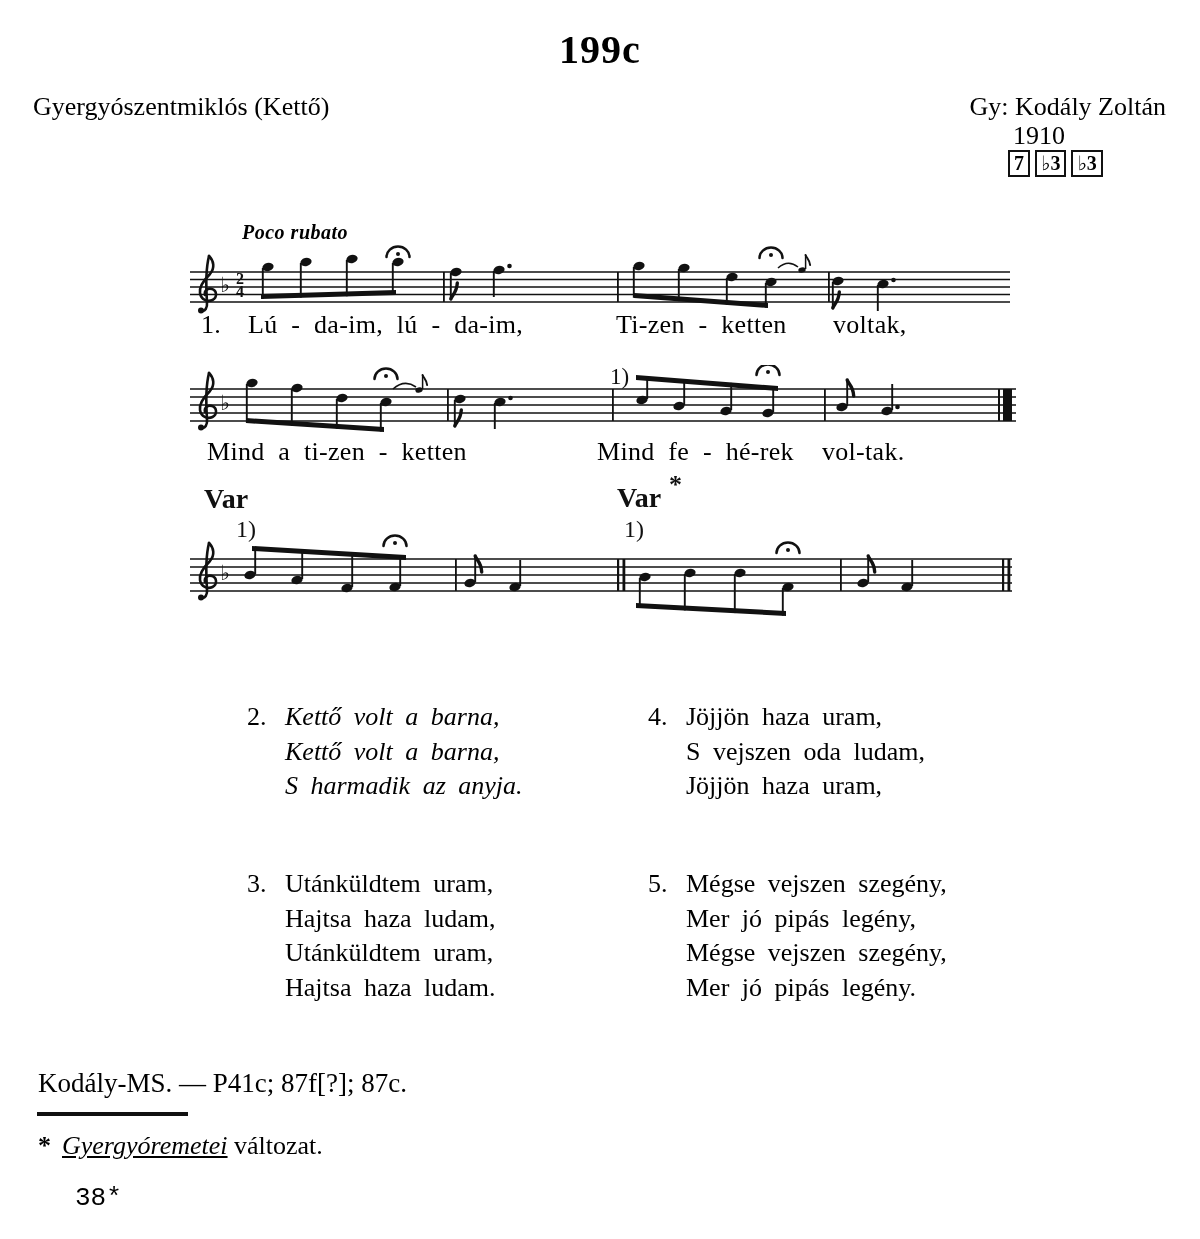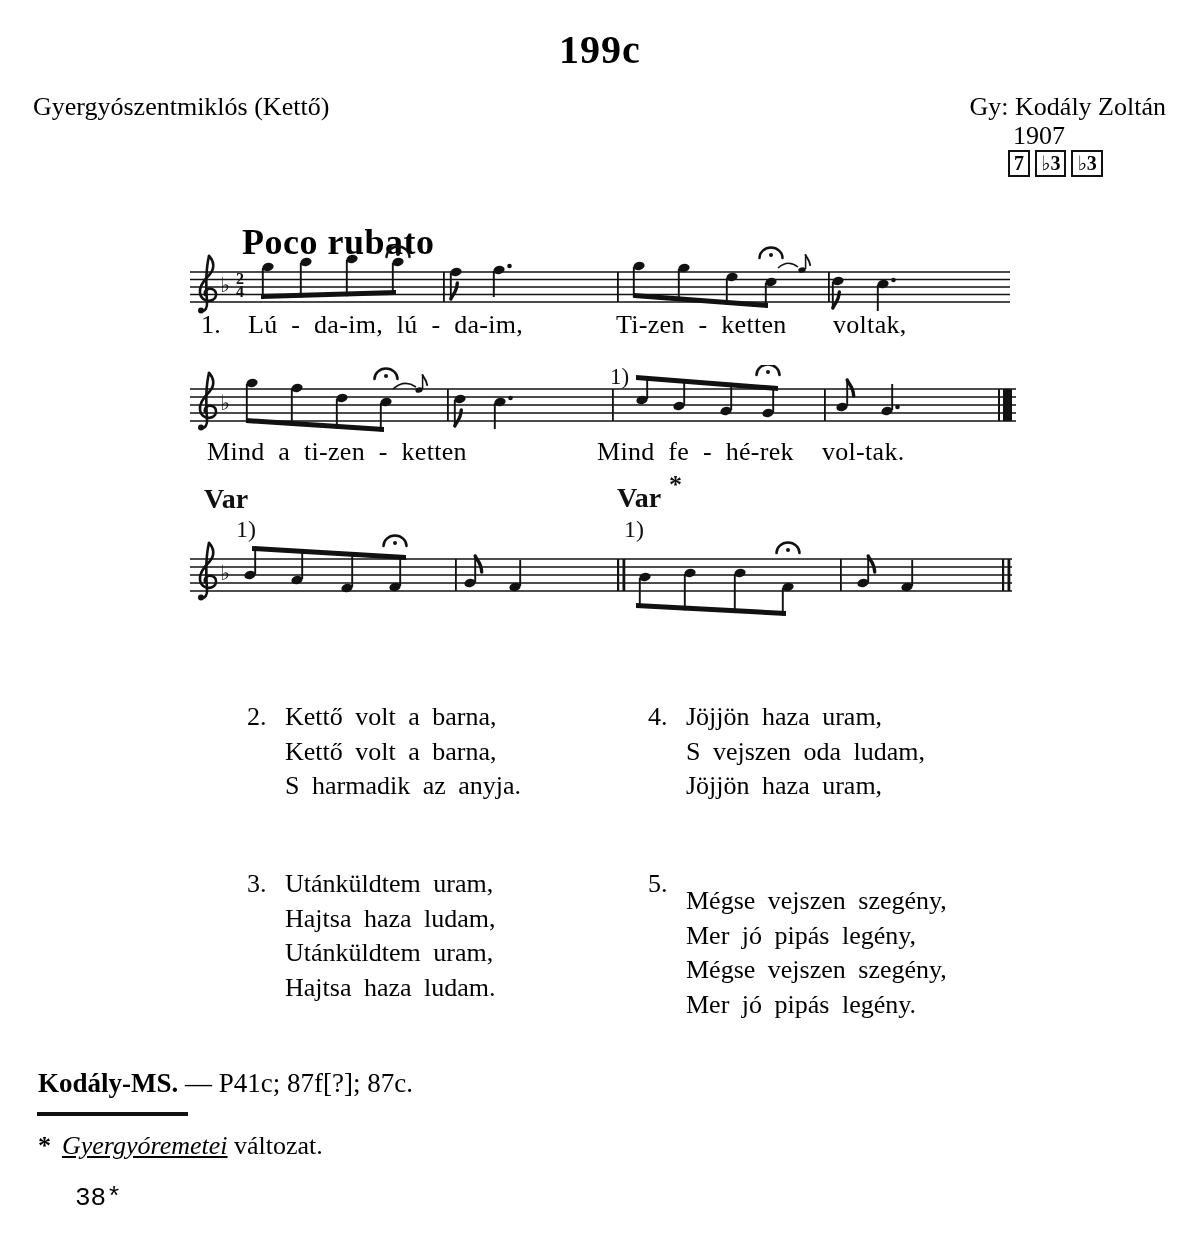--- a/index.html
+++ b/index.html
@@ -6,82 +6,82 @@
   .page{position:relative;width:1200px;height:1239px;background:#ffffff;
         font-family:"Liberation Serif",serif;color:#000000;overflow:hidden;}
   .abs{position:absolute;}
   .title{left:0;right:0;top:26px;text-align:center;font-size:40px;font-weight:bold;letter-spacing:1px;}
   .locality{left:33px;top:92px;font-size:26px;}
   .collector{right:34px;top:92px;font-size:26px;}
   .year{left:1013px;top:121px;font-size:26px;}
   .cadences{left:1008px;top:150px;display:flex;gap:5px;}
   .cadbox{display:inline-block;border:2.5px solid #111;padding:0 4px;line-height:23px;height:23px;
           font-size:20px;font-weight:bold;font-family:"Liberation Serif","DejaVu Sans",serif;}
-  .tempo{left:242px;top:221px;font-size:36px;font-weight:bold;letter-spacing:0.5px;}
+  .tempo{left:242px;top:221px;font-size:20px;font-weight:bold;letter-spacing:0.5px;font-style:italic;}
   .lyric{position:absolute;font-size:26px;word-spacing:7px;letter-spacing:0.3px;white-space:pre;}
   .verse-num{position:absolute;font-size:26px;}
   .verse-lines{position:absolute;font-size:26px;}
   .verse-lines div{line-height:34.5px;word-spacing:6px;}
   .verse-num{line-height:34.5px;}
   .source{left:38px;top:1068px;font-size:27px;}
-  .source b{font-weight:bold;}
+  .source b{font-weight:normal;}
   .rule{left:37px;top:1112px;width:151px;height:3.5px;background:#111;}
   .footnote{left:38px;top:1131px;font-size:26px;}
   .footnote b{font-weight:bold;}
   .footnote i{margin-left:11px;text-decoration:underline;}
   .pagenum{left:75px;top:1183px;font-size:26px;font-family:Liberation Mono, monospace;}
   svg.system{position:absolute;}
 </style>
 </head>
 <body>
 
 <div class="page">
   <div class="abs title">199c</div>
   <div class="abs locality">Gyergyószentmiklós (Kettő)</div>
   <div class="abs collector">Gy: Kodály Zoltán</div>
-  <div class="abs year">1907</div>
+  <div class="abs year">1910</div>
   <div class="abs cadences">
       <span class="cadbox">7</span>
       <span class="cadbox">♭3</span>
       <span class="cadbox">♭3</span>
     </div>
   <div class="abs tempo">Poco rubato</div>
 
   <div class="abs source"><b>Kodály-MS.</b><span> — P41c; 87f[?]; 87c.</span></div>
   <div class="abs rule"></div>
   <div class="abs footnote"><b>*</b><i>Gyergyóremetei</i><span> változat.</span></div>
   <div class="abs pagenum">38*</div>
 <div class="lyric" style="left: 201px; top: 310px;">1.</div>
     <div class="lyric" style="left: 248px; top: 310px;">Lú - da-im, lú - da-im,</div>
     <div class="lyric" style="left: 616px; top: 310px;">Ti-zen - ketten</div>
     <div class="lyric" style="left: 833px; top: 310px;">voltak,</div>
     <div class="lyric" style="left: 207px; top: 437px;">Mind a ti-zen - ketten</div>
     <div class="lyric" style="left: 597px; top: 437px;">Mind fe - hé-rek</div>
     <div class="lyric" style="left: 822px; top: 437px;">vol-tak.</div>
     <div class="verse-num" style="left: 247px; top: 700px;">2.</div>
-    <div class="verse-lines" style="left: 285px; top: 700px;">
+    <div class="verse-lines" style="left: 285px; top: 700px; font-style: italic;">
       <div>Kettő volt a barna,</div>
       <div>Kettő volt a barna,</div>
       <div>S harmadik az anyja.</div>
     </div>
     <div class="verse-num" style="left: 247px; top: 867px;">3.</div>
     <div class="verse-lines" style="left: 285px; top: 867px;">
       <div>Utánküldtem uram,</div>
       <div>Hajtsa haza ludam,</div>
       <div>Utánküldtem uram,</div>
       <div>Hajtsa haza ludam.</div>
     </div>
     <div class="verse-num" style="left: 648px; top: 700px;">4.</div>
     <div class="verse-lines" style="left: 686px; top: 700px;">
       <div>Jöjjön haza uram,</div>
       <div>S vejszen oda ludam,</div>
       <div>Jöjjön haza uram,</div>
     </div>
     <div class="verse-num" style="left: 648px; top: 867px;">5.</div>
-    <div class="verse-lines" style="left: 686px; top: 867px; margin-top: 17px;">
+    <div class="verse-lines" style="left: 686px; top: 867px;">
       <div>Mégse vejszen szegény,</div>
       <div>Mer jó pipás legény,</div>
       <div>Mégse vejszen szegény,</div>
       <div>Mer jó pipás legény.</div>
     </div>
     <svg width="840" height="118" class="system" style="left: 190px; top: 240px;">
       <g>
         <line x1="0" x2="820" y1="32" y2="32" stroke="#111111" stroke-width="1.4"></line>
         <line x1="0" x2="820" y1="39.5" y2="39.5" stroke="#111111" stroke-width="1.4"></line>
         <line x1="0" x2="820" y1="47" y2="47" stroke="#111111" stroke-width="1.4"></line>

